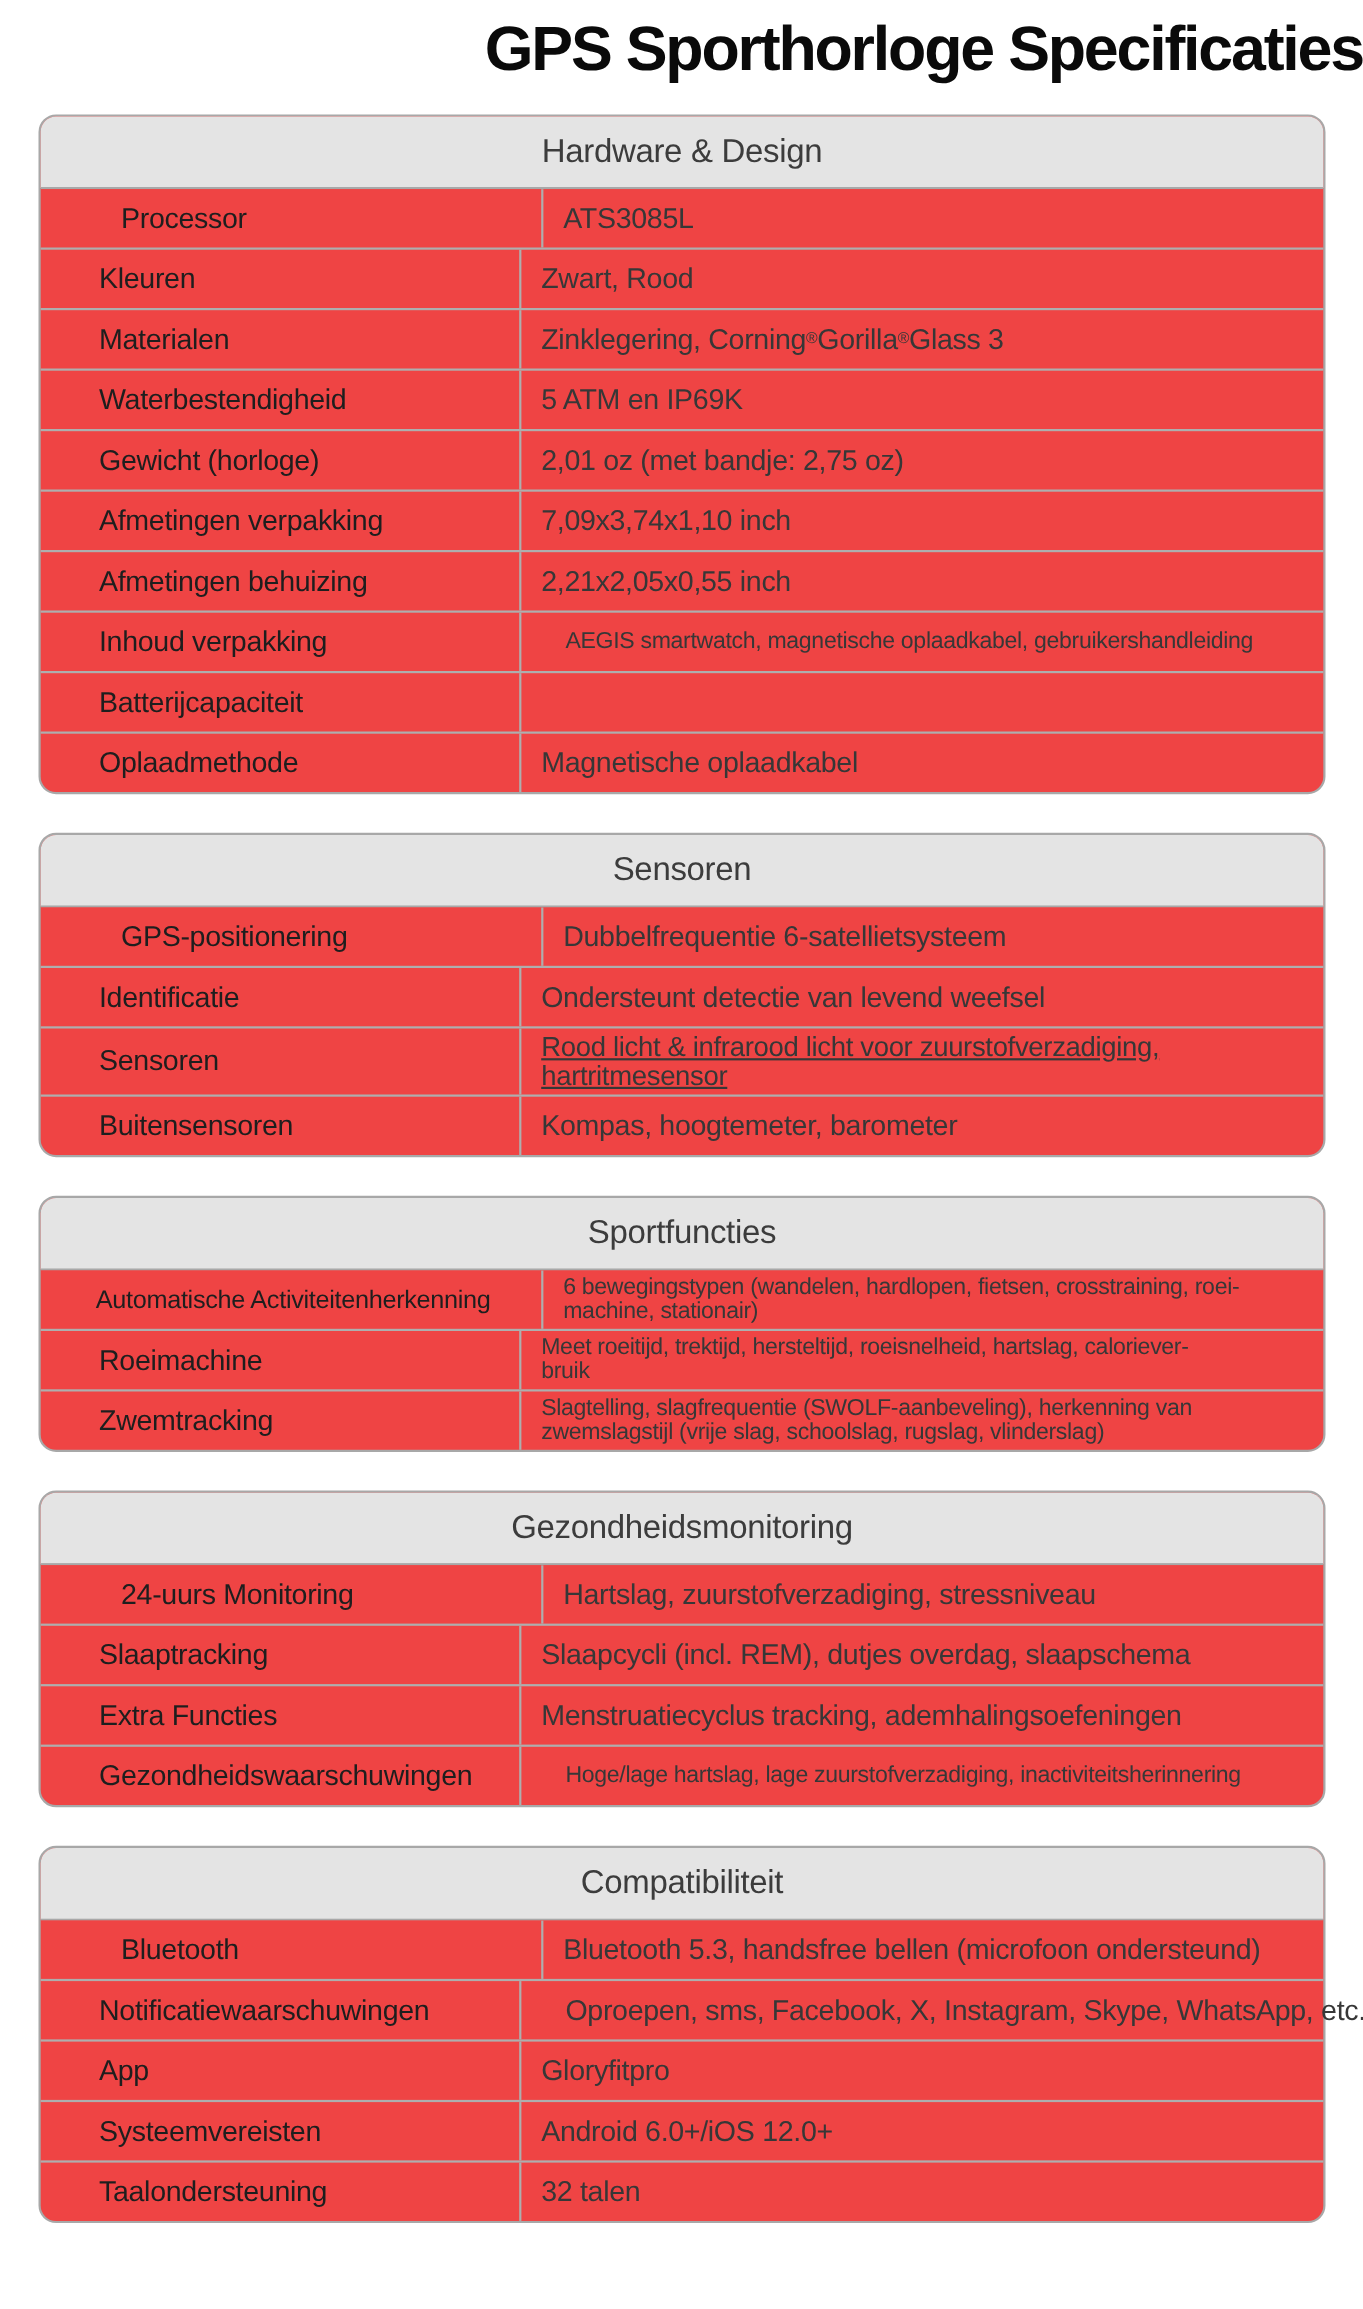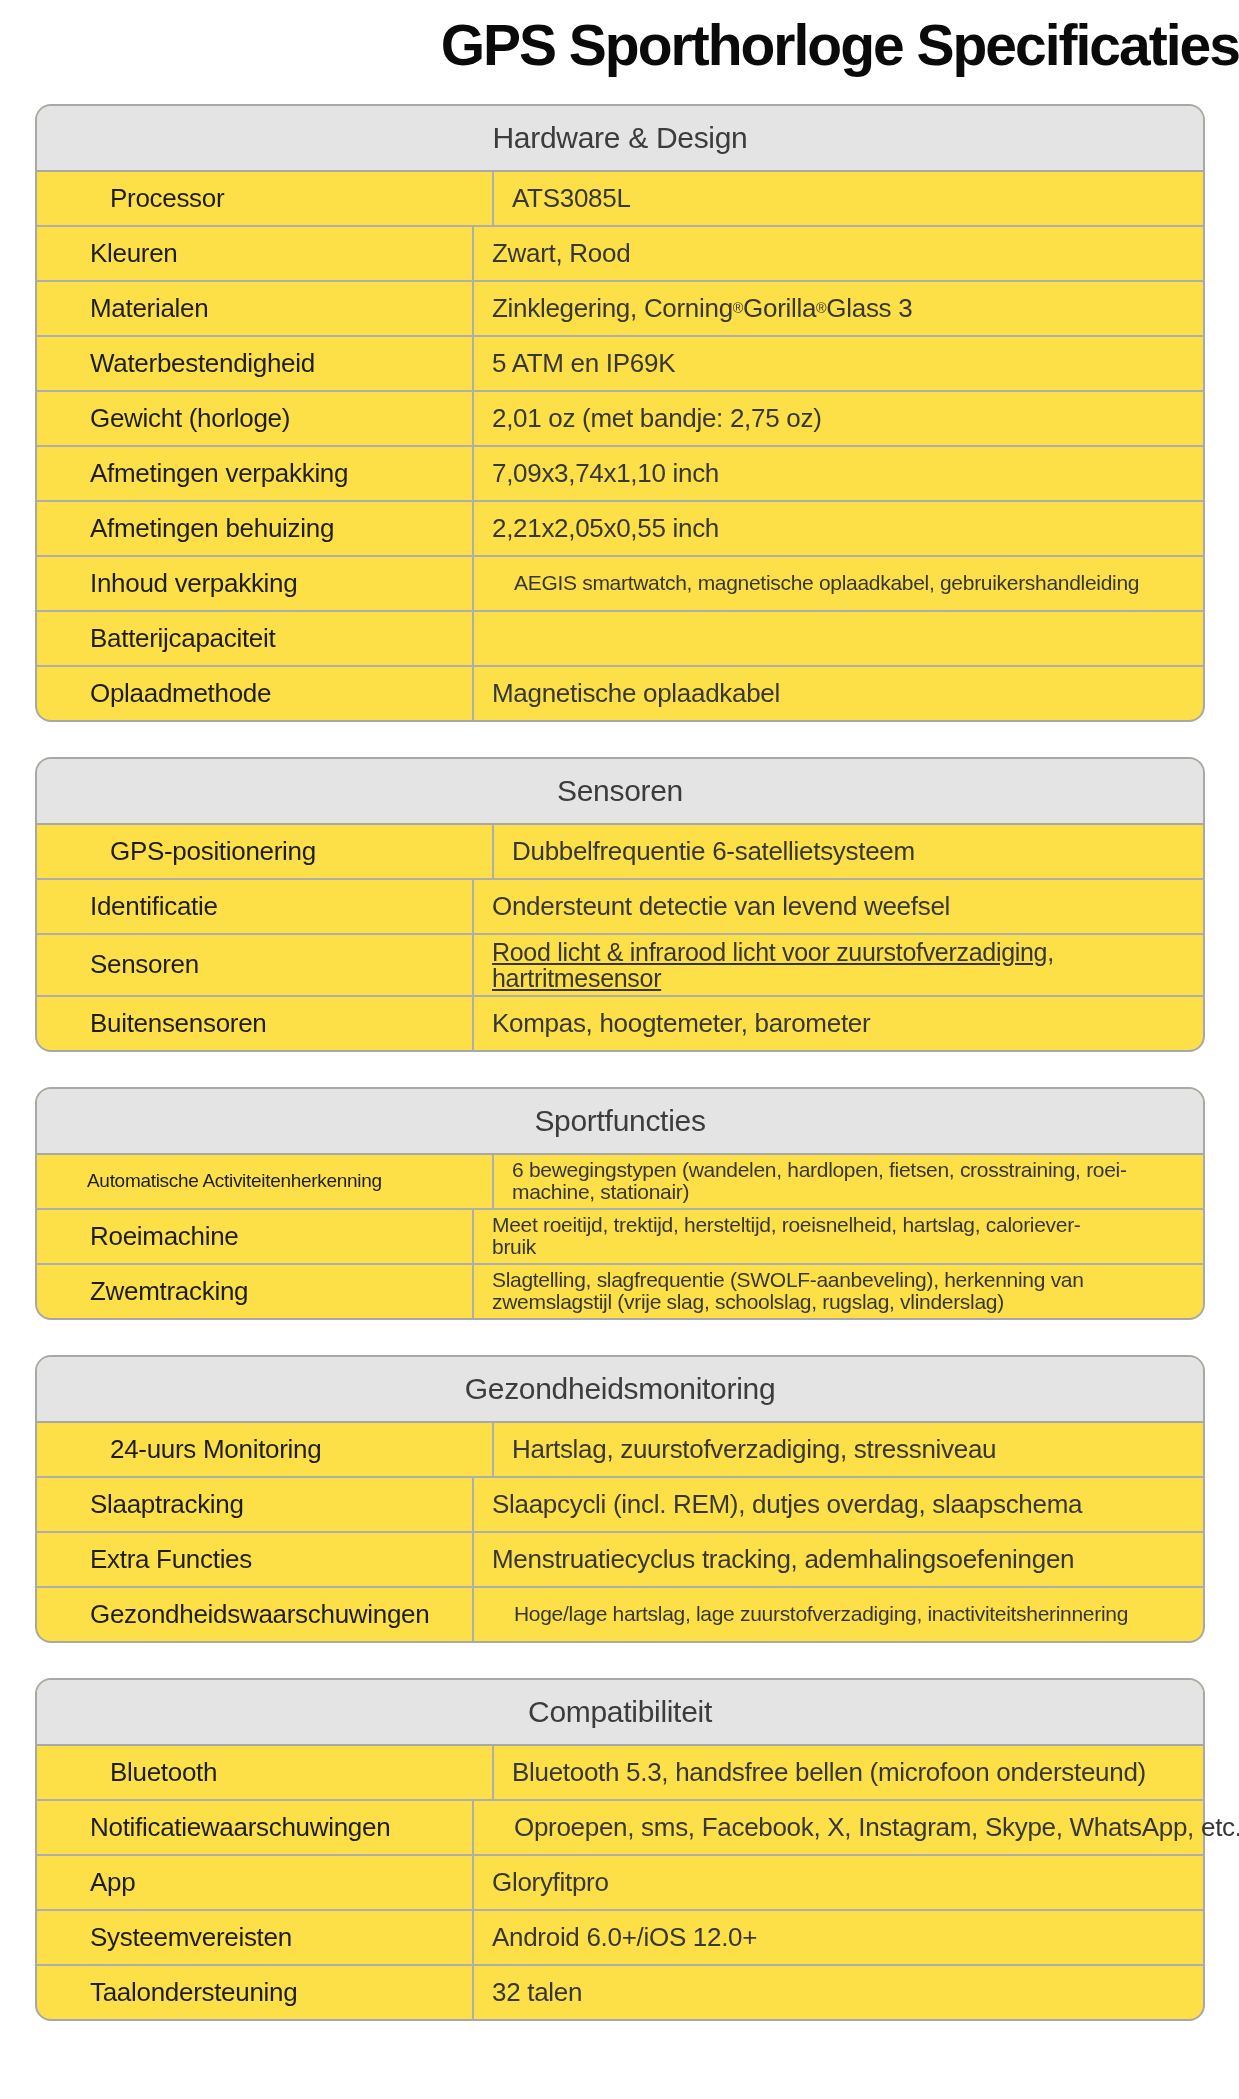--- a/index.html
+++ b/index.html
@@ -24,21 +24,21 @@
     font-weight: bold;
     letter-spacing: -2px;
     color: #0a0a0a;
   }
   main.tables {
     padding: 0 34px 0 35px;
   }
   section.panel {
     border: 2px solid #a8a8a8;
     border-radius: 16px;
-    background: #fde047;
+    background: #ef4444;
     margin-bottom: 35px;
   }
   .panel-header {
     background: #e4e4e4;
     border-bottom: 2px solid #a8a8a8;
     border-radius: 14px 14px 0 0;
     height: 64px;
     display: flex;
     align-items: center;
     justify-content: center;
@@ -68,21 +68,21 @@
     color: #1e1e1e;
   }
   .cell.value {
     padding: 4px 6px 4px 18px;
     font-size: 26px;
     color: #373737;
     white-space: pre-line;
   }
   
   .cell.small   { font-size: 21px; }
-  .cell.smalllabel { font-size: 19px; padding-left: 30px; }
+  .cell.smalllabel { font-size: 23px; padding-left: 30px; }
   .cell.tight   { font-size: 21px; line-height: 1.07; }
   .cell.twoline { font-size: 25px; line-height: 1.04; text-decoration: underline; }
   .cell.nowrap  { white-space: nowrap; overflow: visible; padding-left: 40px; }
   sup { font-size: 55%; vertical-align: super; line-height: 0; }
 </style>
 </head>
 <body>
 
 <h1 class="page-title">GPS Sporthorloge Specificaties</h1>
 

